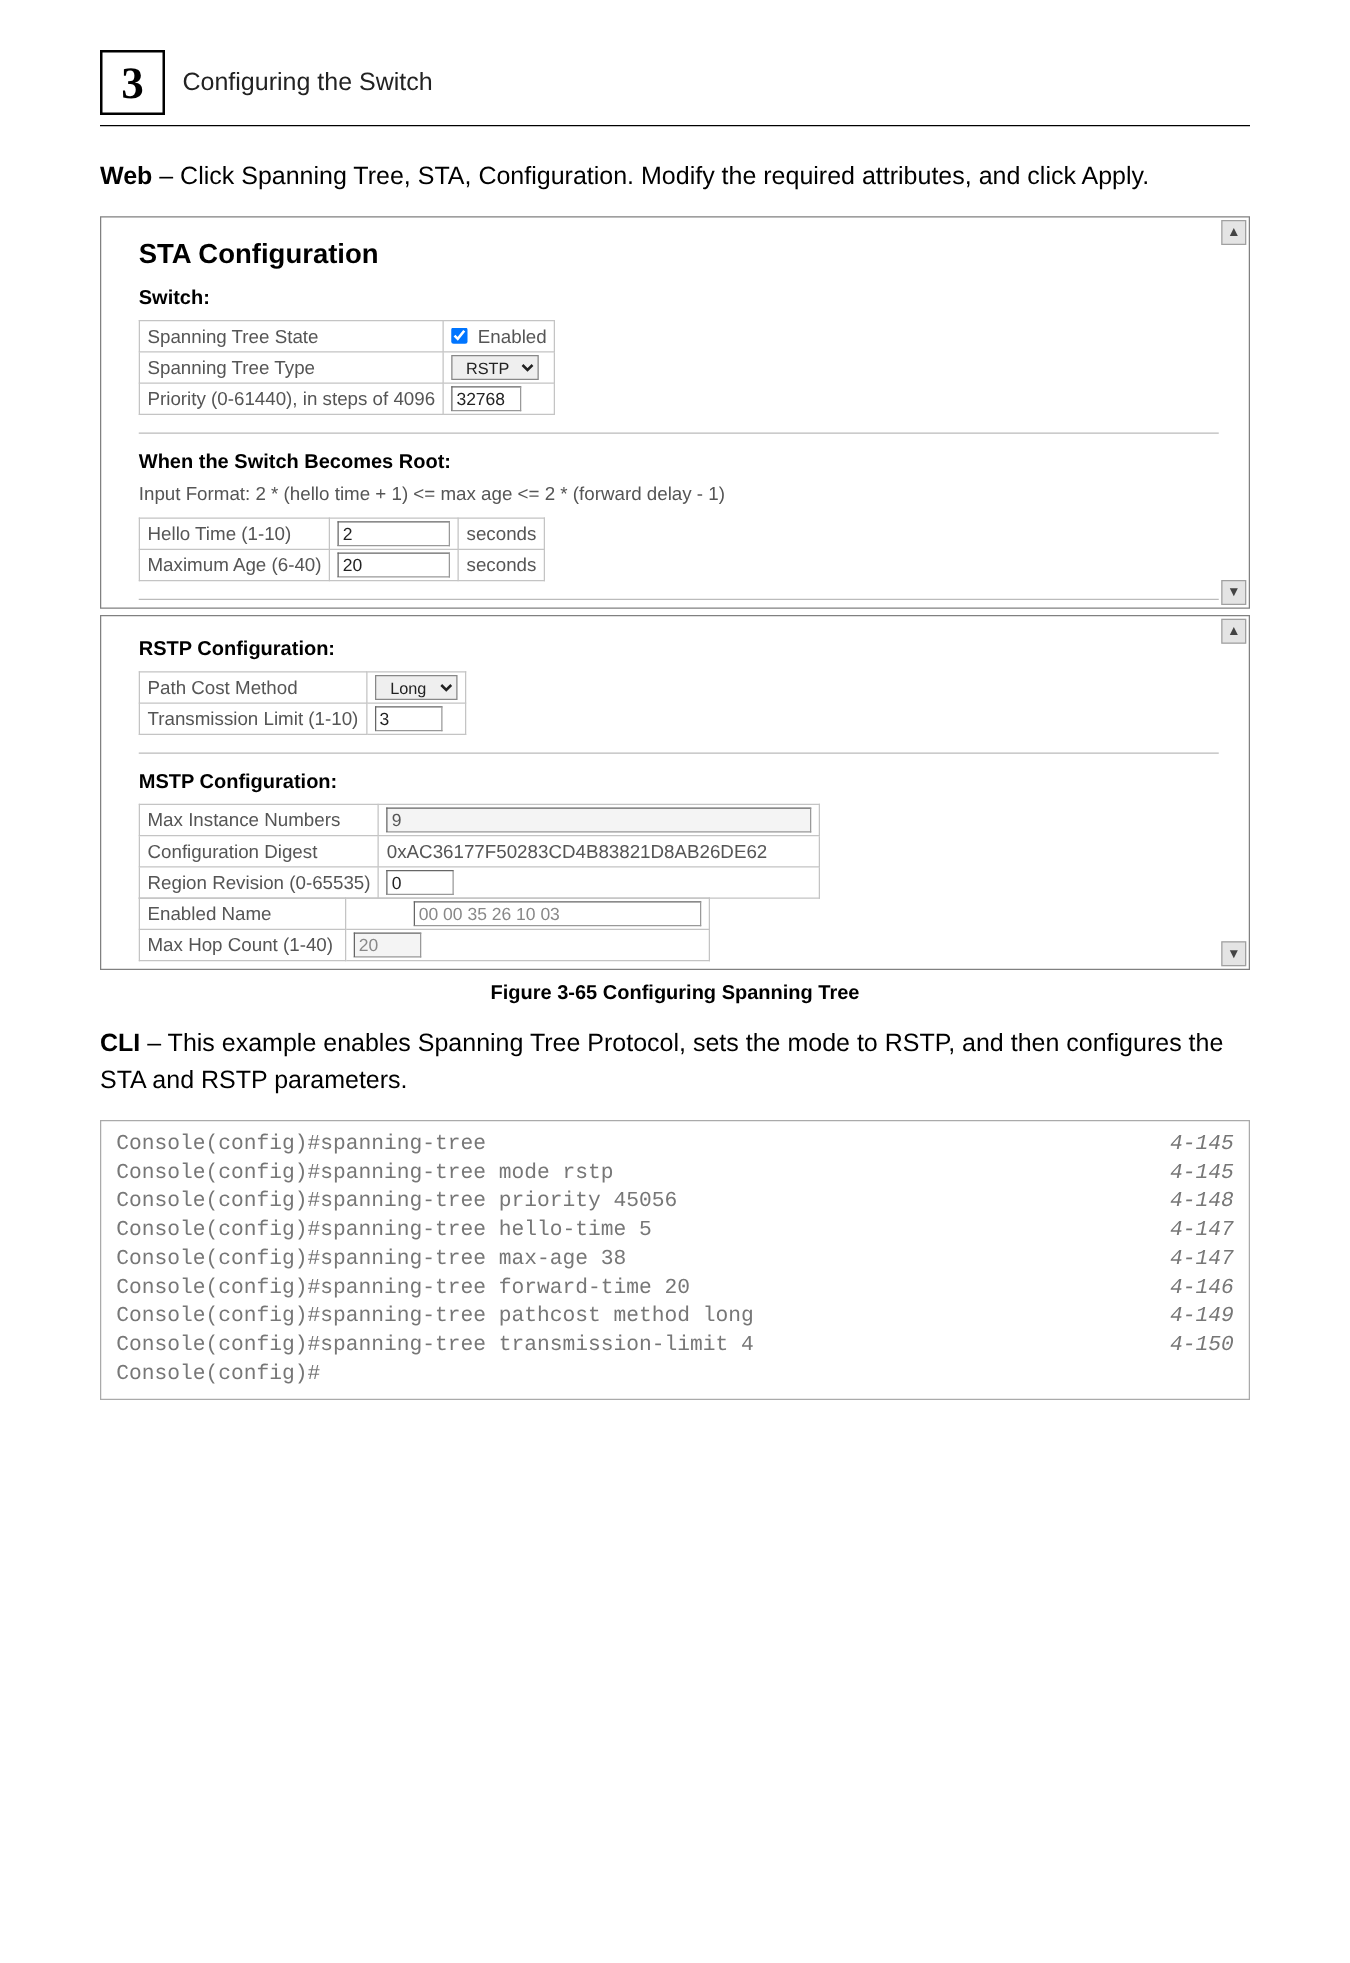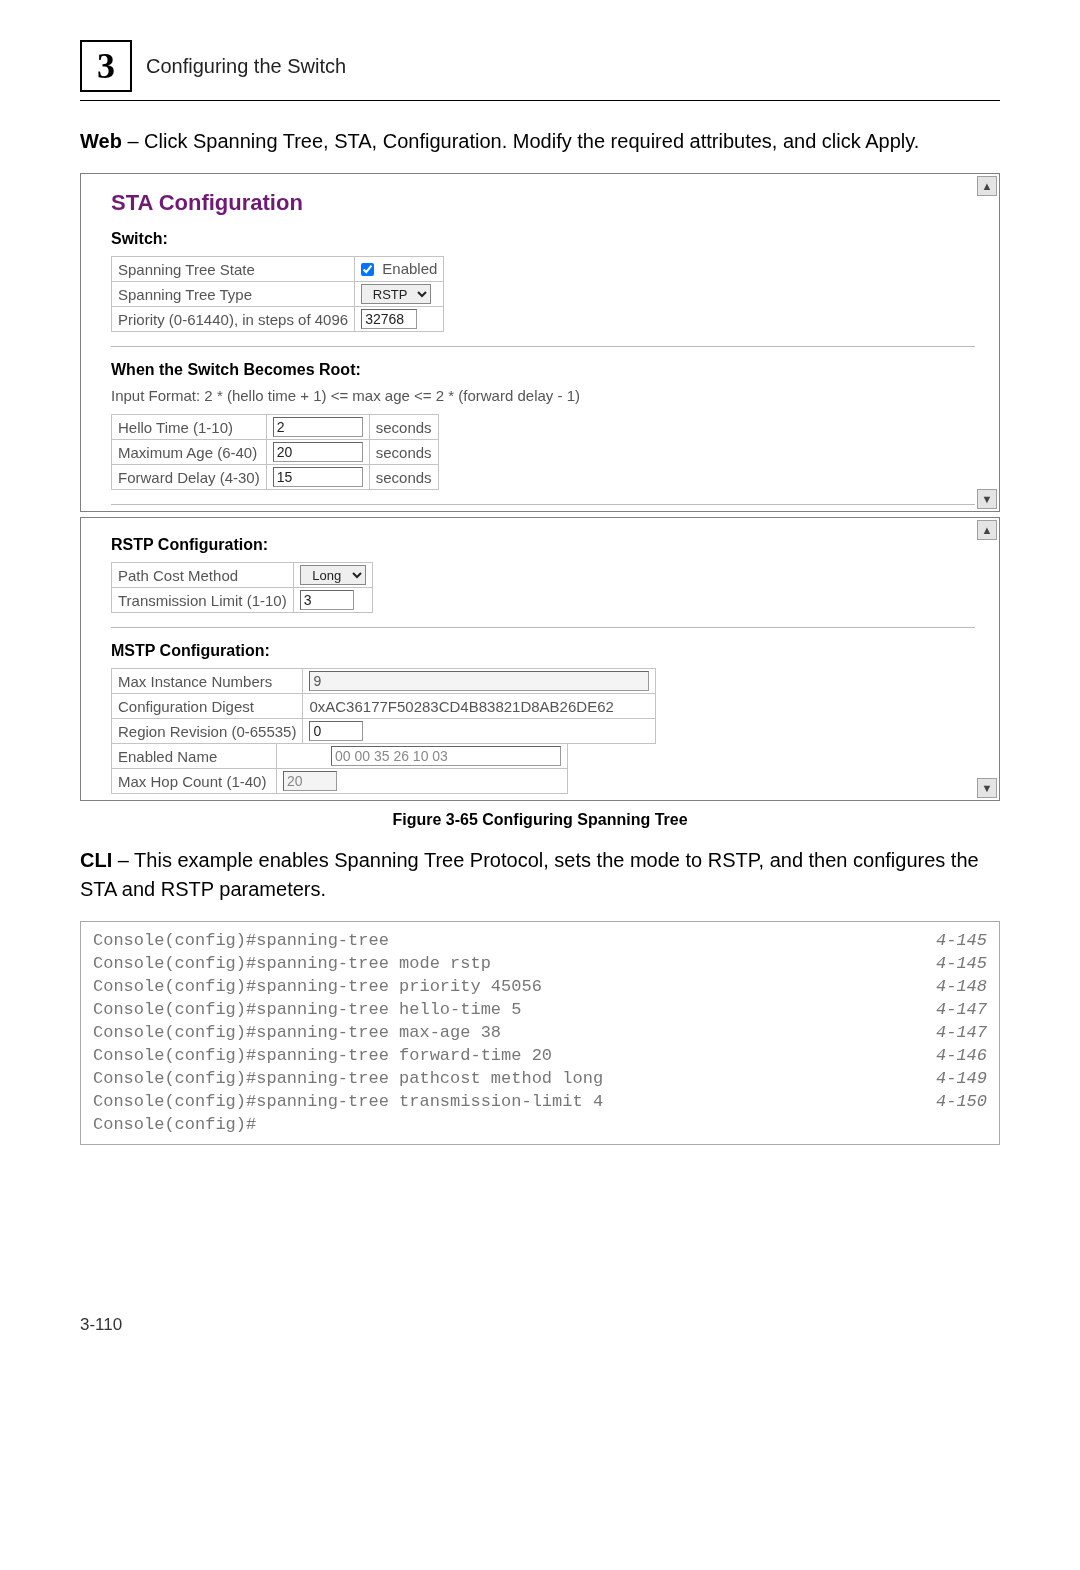--- a/index.html
+++ b/index.html
@@ -67,21 +67,21 @@
     align-items: center;
     justify-content: center;
     color: #444;
   }
   .inner-block {
     padding: 10px 24px 6px 30px;
   }
   .sect-title {
     font-size: 22px;
     font-weight: bold;
-    color: #701a75;
+    color: #000000;
     margin: 6px 0 14px 0;
   }
   .sub-title {
     font-size: 16px;
     font-weight: bold;
     color: #000;
     margin: 14px 0 8px 0;
   }
   .tbl {
     border-collapse: collapse;
@@ -207,25 +207,20 @@
             <tr>
           <td>Hello Time (1-10)</td>
           <td><input class="ipt" style="width: 90px;" value="2"></td>
           <td>seconds</td>
         </tr>
         <tr>
           <td>Maximum Age (6-40)</td>
           <td><input class="ipt" style="width: 90px;" value="20"></td>
           <td>seconds</td>
         </tr>
-        <tr>
-          <td>Forward Delay (4-30)</td>
-          <td><input class="ipt" style="width: 90px;" value="15"></td>
-          <td>seconds</td>
-        </tr>
       </tbody>
         </table>
 
       <hr class="hr-thin" style="margin-bottom:0">
     </div>
   </div>
 
   <div class="screenshot" style="margin-top:-1px">
     <div class="scroll-up" style="top:2px">▲</div>
     <div class="scroll-down" style="bottom:2px">▼</div>
@@ -321,15 +316,14 @@
         <span>Console(config)#spanning-tree transmission-limit 4</span>
         <span class="cli-ref">4-150</span>
       </div>
     <div class="cli-row">
         <span>Console(config)#</span>
         <span class="cli-ref"></span>
       </div>
   </div>
 
   <div style="height:130px"></div>
-  <div class="page-num">3-110</div>
 
 </div>
 
 </body></html>

